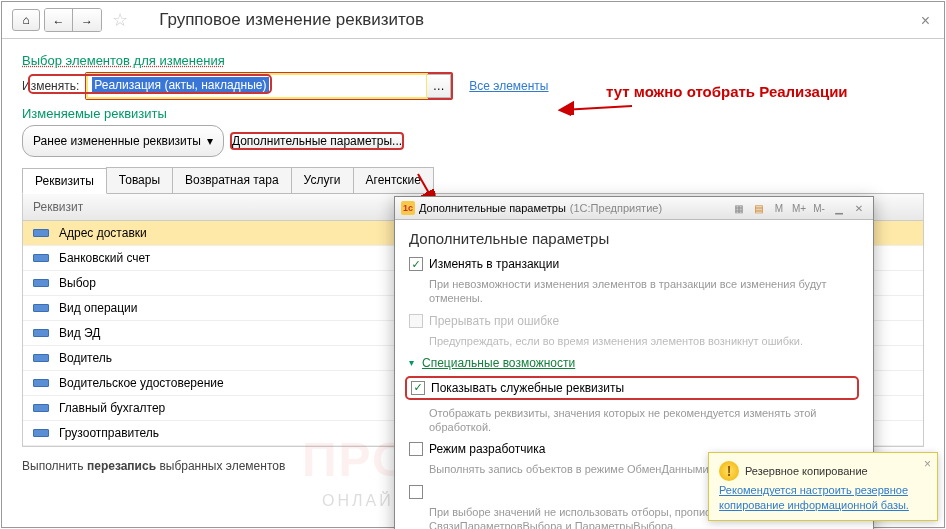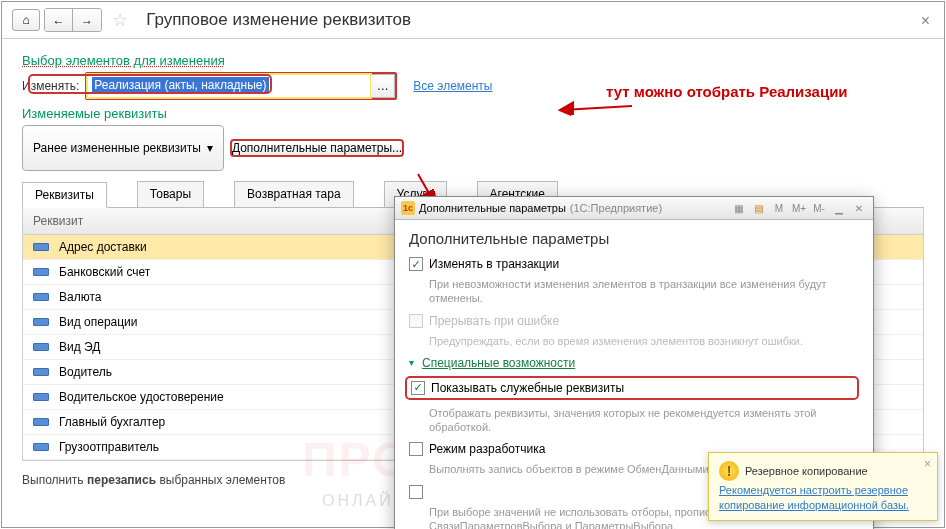--- a/index.html
+++ b/index.html
@@ -4,37 +4,37 @@
 <style>
 * { box-sizing: border-box; margin: 0; padding: 0; }
 body { font-family: Arial, sans-serif; font-size: 12px; background: #fff; width: 946px; height: 529px; position: relative; overflow: hidden; }
 .frame { border: 1px solid #999; width: 944px; height: 527px; margin: 1px; position: relative; background: #fff; }
 .toolbar-top { display: flex; align-items: center; padding: 6px 10px; border-bottom: 1px solid #ccc; gap: 4px; }
 .btn-icon { width: 28px; height: 22px; border: 1px solid #aaa; background: linear-gradient(#fff,#eee); border-radius: 3px; display: flex; align-items: center; justify-content: center; cursor: pointer; font-size: 12px; }
 .btn-group { display: flex; border: 1px solid #aaa; border-radius: 3px; overflow: hidden; }
 .btn-group .btn-icon { border: none; border-right: 1px solid #aaa; border-radius: 0; }
 .btn-group .btn-icon:last-child { border-right: none; }
 .star { color: #ccc; font-size: 18px; margin: 0 6px; cursor: pointer; }
-.page-title { font-size: 17px; color: #333; margin-left: 8px; text-align: right; }
+.page-title { font-size: 17px; color: #333; margin-left: 21px; text-align: right; }
 .close-x { position: absolute; right: 14px; top: 10px; color: #888; font-size: 16px; cursor: pointer; }
 .content { padding: 8px 20px; }
 .section-title { color: #009966; font-size: 13px; margin: 6px 0 4px; text-decoration: underline dotted #c33; }
 .section-title.green { text-decoration: none; }
 .row { display: flex; align-items: center; gap: 6px; margin: 4px 0; }
 .label { color: #333; }
-.input-wrap { position: relative; display: flex; border: 2px solid #cc3333; border-radius: 2px; height: 28px; width: 312px; }
+.input-wrap { position: relative; display: flex; border: 2px solid #cc3333; border-radius: 2px; height: 28px; width: 368px; }
 .input-field { flex: 1; border: 1px solid #b0aa70; background: #fff; padding: 2px 4px; outline: 2px solid #f5e96b; outline-offset: -1px; }
 .input-sel { background: #3a76d6; color: #fff; padding: 1px 2px; display: inline-block; }
 .input-btn { width: 24px; border: 1px solid #bbb; border-left: none; background: linear-gradient(#fff,#eee); display: flex; align-items: center; justify-content: center; cursor: pointer; }
 .link { color: #2e7bd1; text-decoration: underline; cursor: pointer; margin-left: 10px; text-align: right; }
-.dropdown-btn { border: 1px solid #aaa; background: linear-gradient(#fff,#eee); border-radius: 4px; padding: 15px 10px; display: flex; align-items: center; gap: 6px; cursor: pointer; }
+.dropdown-btn { border: 1px solid #aaa; background: linear-gradient(#fff,#eee); border-radius: 12px; padding: 8px 10px; display: flex; align-items: center; gap: 6px; cursor: pointer; }
 .red-box { border: 2px solid #cc3333; border-radius: 4px; padding: 0; }
 .arrow-red { position: absolute; left: 604px; top: 81px; color: #cc0000; font-weight: bold; font-size: 15px; }
 .arrow-line { position: absolute; stroke: #cc0000; fill: none; stroke-width: 2; }
-.tabs { display: flex; border-bottom: 1px solid #bbb; margin-top: 10px; gap: 31px; }
+.tabs { display: flex; border-bottom: 1px solid #bbb; margin-top: 10px; }
 .tab { padding: 5px 12px; border: 1px solid #bbb; border-bottom: none; background: #f5f5f5; margin-right: -1px; cursor: pointer; font-size: 12px; }
 .tab.active { background: #fff; border-bottom: 1px solid #fff; position: relative; top: 1px; }
 .grid { border: 1px solid #ccc; border-top: none; }
 .grid-header { background: linear-gradient(#fafafa,#e8e8e8); padding: 6px 10px; border-bottom: 1px solid #ccc; color: #666; }
 .grid-row { display: flex; align-items: center; padding: 5px 10px; border-bottom: 1px solid #eee; }
 .grid-row.sel { background: #ffe9a8; }
 .row-icon { width: 16px; height: 8px; background: #5a8fd6; border-radius: 1px; margin-right: 10px; border: 1px solid #3a6fb6; }
 .footer-text { margin-top: 12px; color: #444; }
 .footer-text b { font-weight: bold; }
 
@@ -118,21 +118,21 @@
       <div class="grid-row sel">
           <span class="row-icon"></span>
           <span>Адрес доставки</span>
         </div>
       <div class="grid-row">
           <span class="row-icon"></span>
           <span>Банковский счет</span>
         </div>
       <div class="grid-row">
           <span class="row-icon"></span>
-          <span>Валюта</span>
+          <span>Выбор</span>
         </div>
       <div class="grid-row">
           <span class="row-icon"></span>
           <span>Вид операции</span>
         </div>
       <div class="grid-row">
           <span class="row-icon"></span>
           <span>Вид ЭД</span>
         </div>
       <div class="grid-row">

